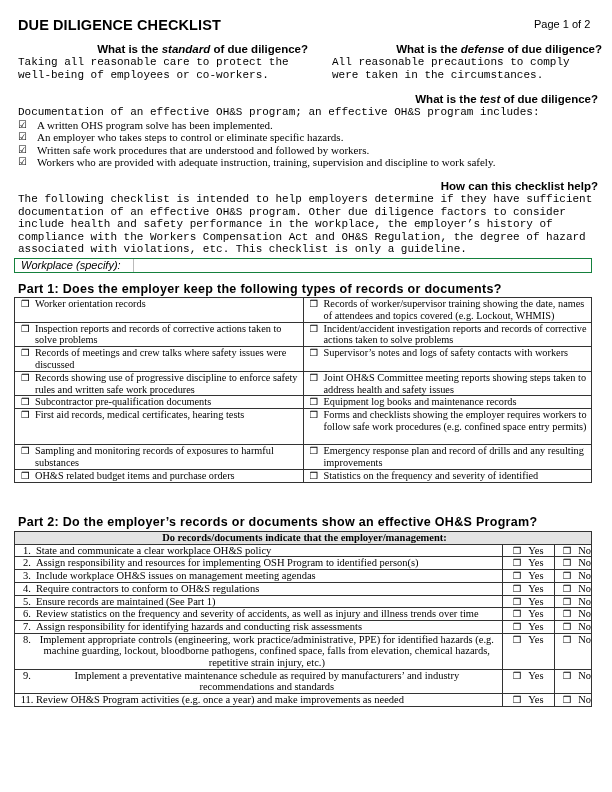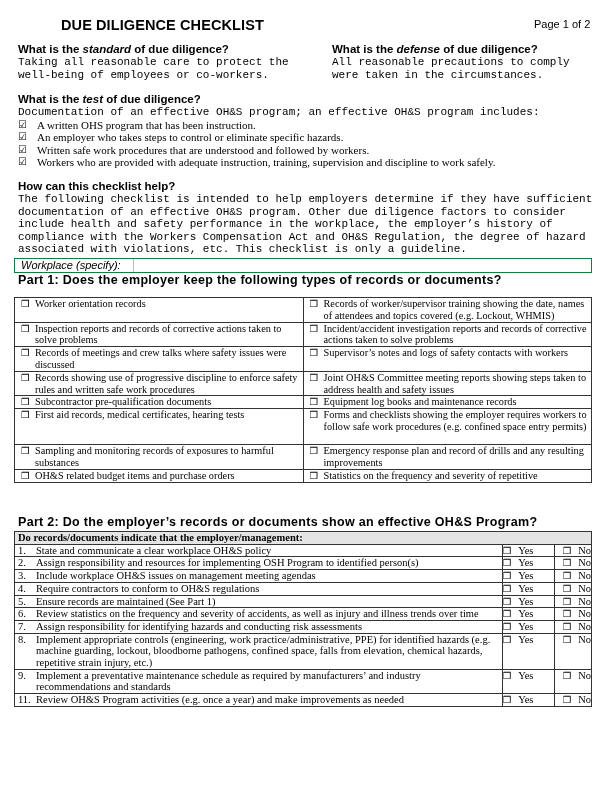--- a/index.html
+++ b/index.html
@@ -1,39 +1,39 @@
 <!DOCTYPE html>
 <html><head>
   <meta charset="utf-8">
   <style>
     * { margin: 0; padding: 0; box-sizing: border-box; }
     html, body { width: 612px; height: 792px; background: #ffffff; overflow: hidden; }
     body { position: relative; color: #000; font-family: "Liberation Serif", serif; }
     .sans { font-family: "Liberation Sans", sans-serif; }
-    .title { position: absolute; left: 18px; top: 17px; font-size: 14.5px; font-weight: bold; letter-spacing: 0.1px; margin-left: 43px; }
+    .title { position: absolute; left: 18px; top: 17px; font-size: 14.5px; font-weight: bold; letter-spacing: 0.1px; }
     .page-num { position: absolute; left: 514px; top: 18px; font-size: 11px; margin-left: 20px; }
-    .q-head { font-size: 11.5px; font-weight: bold; line-height: 13px; }
+    .q-head { font-size: 11.5px; font-weight: bold; line-height: 13px; text-align: right; }
     .body-txt { font-size: 11px; line-height: 12.6px; font-family: Liberation Mono, monospace; }
     .col-left { position: absolute; left: 18px; top: 43px; width: 290px; }
     .col-right { position: absolute; left: 332px; top: 43px; width: 270px; }
     .test-block { position: absolute; left: 18px; top: 93px; width: 580px; }
     .chk-list { list-style: none; }
     .chk-list li { display: flex; font-size: 11px; line-height: 12.6px; }
     .chk-list .box { width: 19px; font-family: "DejaVu Sans", sans-serif; font-size: 10px; }
     .help-block { position: absolute; left: 18px; top: 180px; width: 580px; }
     .workplace { position: absolute; left: 14px; top: 258px; width: 578px; height: 15px; border: 1px solid #15803d; display: flex; }
     .workplace .lbl { font-family: "Liberation Sans", sans-serif; font-style: italic; font-size: 11px; line-height: 13px; padding-left: 6px; width: 118px; }
     .workplace .val { flex: 1; border-left: 1px solid #bbb; }
     .part-title { position: absolute; left: 18px; font-family: "Liberation Sans", sans-serif; font-weight: bold; font-size: 12.5px; letter-spacing: 0.3px; }
     table { border-collapse: collapse; position: absolute; }
     .p1 { left: 14px; top: 297px; width: 578px; }
     .p1 td { border: 1px solid #333; vertical-align: top; font-size: 10.3px; line-height: 11.8px; padding: 0 2px 0 6px; width: 50%; }
     .p1 .cell { display: flex; }
     .p1 .cb { width: 14px; flex: none; font-family: "DejaVu Sans", sans-serif; font-size: 9.5px; line-height: 11.8px; }
-    .p2 { left: 14px; top: 531px; width: 578px; }
+    .p2 { left: 14px; top: 531px; width: 578px; text-align: center; }
     .p2 td { border: 1px solid #333; font-size: 10.5px; line-height: 11.7px; vertical-align: top; }
     .p2 .hdr td { background: #e4e4e4; font-weight: bold; padding-left: 3px; }
     .p2 .q { padding-left: 3px; padding-right: 4px; }
     .p2 .q .row { display: flex; }
     .p2 .q .num { width: 18px; flex: none; }
     .p2 .yn { width: 52px; white-space: nowrap; }
     .p2 .yn2 { width: 35px; padding-left: 8px; white-space: nowrap; }
     .p2 .yn .cb, .p2 .yn2 .cb { font-family: "DejaVu Sans", sans-serif; font-size: 9.5px; margin-right: 7px; }
   </style>
 </head>
@@ -51,21 +51,21 @@
   <div class="q-head sans"><span>What is the </span><i>defense</i><span> of due diligence?</span></div>
   <div class="body-txt">All reasonable precautions to comply were taken in the circumstances.</div>
 </div>
 
 <div class="test-block">
   <div class="q-head sans"><span>What is the </span><i>test</i><span> of due diligence?</span></div>
   <div class="body-txt">Documentation of an effective OH&amp;S program;  an effective OH&amp;S program includes:</div>
   <ul class="chk-list">
     <li>
         <span class="box">☑</span>
-        <span>A written OHS program that has been instruction.</span>
+        <span>A written OHS program solve has been implemented.</span>
       </li>
     <li>
         <span class="box">☑</span>
         <span>An employer who takes steps to control or eliminate specific hazards.</span>
       </li>
     <li>
         <span class="box">☑</span>
         <span>Written safe work procedures that are understood and followed by workers.</span>
       </li>
     <li>
@@ -78,21 +78,21 @@
 <div class="help-block">
   <div class="q-head sans">How can this checklist help?</div>
   <div class="body-txt">The following checklist is intended to help employers determine if they have sufficient documentation of an effective OH&amp;S program.  Other due diligence factors to consider include health and safety performance in the workplace, the employer’s history of compliance with the Workers Compensation Act and OH&amp;S Regulation, the degree of hazard associated with violations, etc.  This checklist is only a guideline.</div>
 </div>
 
 <div class="workplace">
   <div class="lbl">Workplace (specify):</div>
   <div class="val"></div>
 </div>
 
-<div class="part-title" style="top:273px;">Part 1:  Does the employer keep the following types of records or documents?</div>
+<div class="part-title" style="top:282px;">Part 1:  Does the employer keep the following types of records or documents?</div>
 
 <table class="p1">
   <tbody id="p1-body">
       <tr style="height: 24px;">
         <td>
           <div class="cell">
             <span class="cb">❒</span>
             <span>Worker orientation records</span>
           </div>
         </td>
@@ -190,21 +190,21 @@
       <tr style="height: 12px;">
         <td>
           <div class="cell">
             <span class="cb">❒</span>
             <span>OH&amp;S related budget items and purchase orders</span>
           </div>
         </td>
         <td>
           <div class="cell">
             <span class="cb">❒</span>
-            <span>Statistics on the frequency and severity of repetitive</span>
+            <span>Statistics on the frequency and severity of identified</span>
           </div>
         </td>
       </tr>
     </tbody>
 </table>
 
 <div class="part-title" style="top:515px;">Part 2:  Do the employer’s records or documents show an effective OH&amp;S Program?</div>
 
 <table class="p2">
   <tbody id="p2-body">

